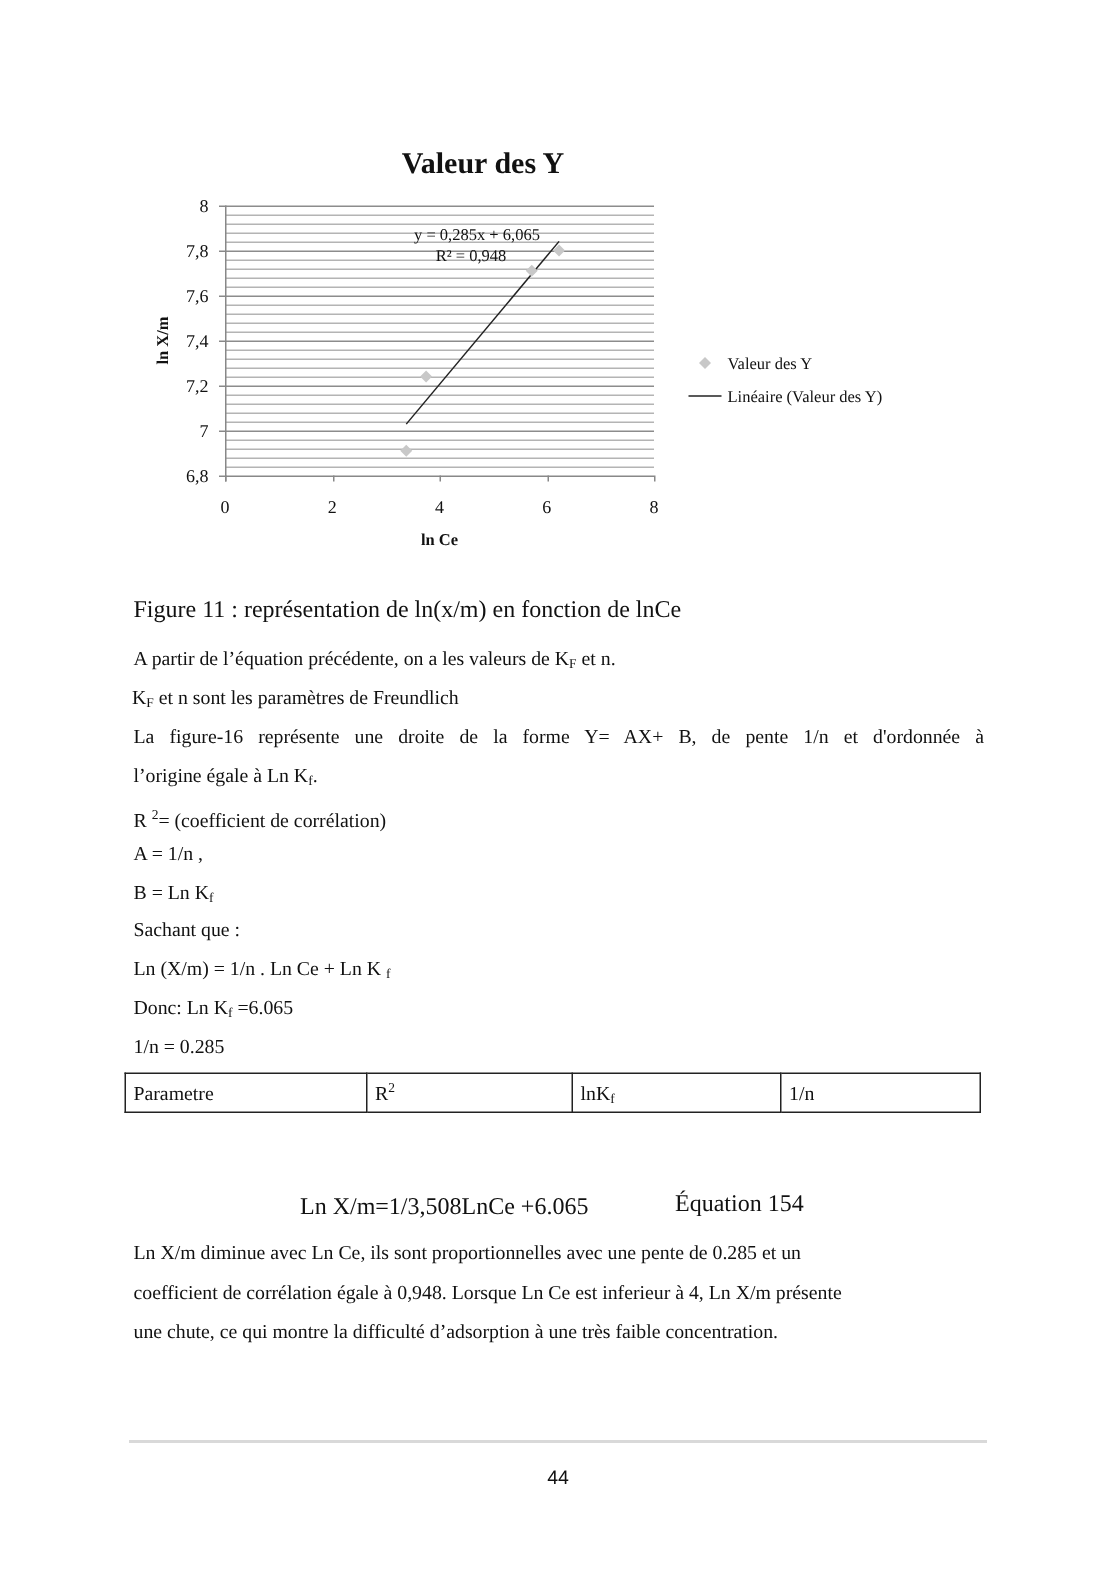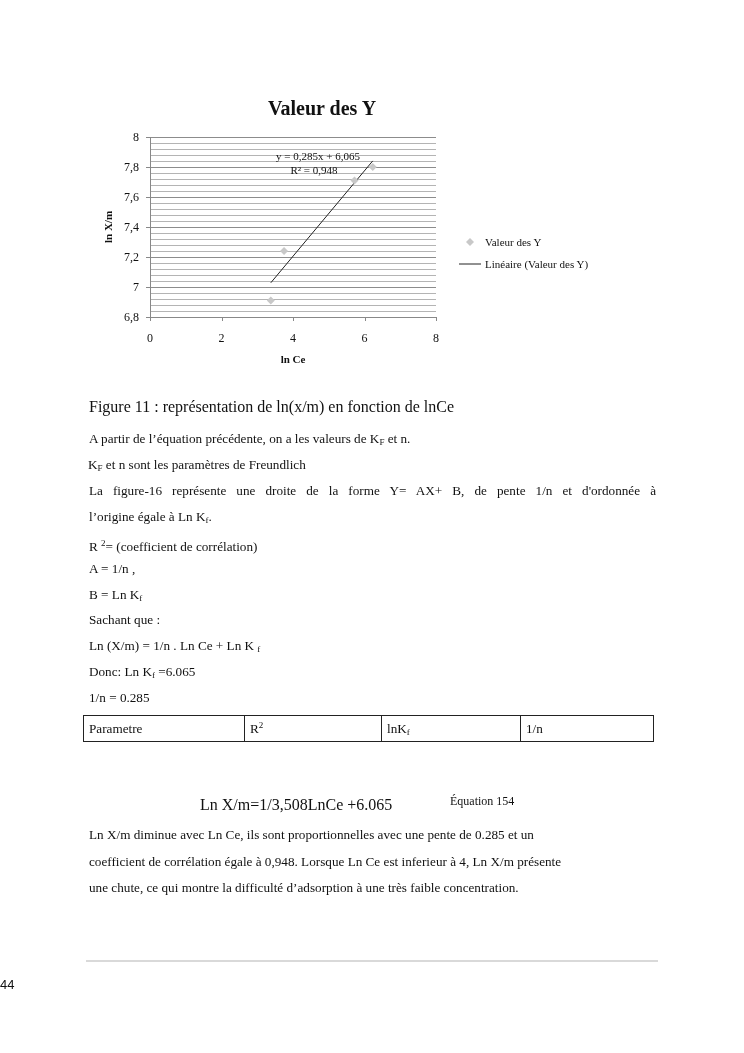--- a/index.html
+++ b/index.html
@@ -7,23 +7,23 @@
            font-family: "Liberation Serif", serif; color: #111; }
     #chart { position: absolute; left: 0; top: 0; }
     .caption { position: absolute; left: 89px; top: 398px; font-size: 16px; }
     .para { position: absolute; left: 89px; font-size: 13.2px; line-height: 16px; white-space: nowrap; }
     .justify { width: 567px; white-space: normal; text-align: justify; text-align-last: justify; }
     sub { font-size: 9px; vertical-align: -2px; }
     sup { font-size: 9px; vertical-align: 5px; }
     table.params { position: absolute; left: 83px; top: 715px; width: 571px; border-collapse: collapse; font-size: 13.2px; }
     table.params td { border: 1px solid #222; height: 25px; padding: 0 5px; vertical-align: middle; margin-left: 48px; }
     .eq-line { position: absolute; top: 796px; font-size: 16px; }
-    .eq-label { position: absolute; top: 794px; left: 450px; font-size: 12px; }
+    .eq-label { position: absolute; top: 794px; left: 450px; font-size: 16px; }
     .footer-rule { position: absolute; left: 86px; top: 960px; width: 572px; height: 2px; background: #d9d9d9; }
-    .page-num { position: absolute; left: 0; width: 744px; top: 977px; text-align: left;
+    .page-num { position: absolute; left: 0; width: 744px; top: 977px; text-align: center;
                 font-family: "Liberation Sans", sans-serif; font-size: 13px; }
     svg text { font-family: "Liberation Serif", serif; }
   </style>
 </head>
 <body>
 
 <svg id="chart" width="744" height="380" xmlns="http://www.w3.org/2000/svg">
   <text x="322" y="115" text-anchor="middle" font-size="20" font-weight="bold" fill="#111">Valeur des Y</text>
   <g id="grid">
       <line x1="150" x2="436" y1="311.5" y2="311.5" stroke="#b4b4b4" stroke-width="1"></line>

